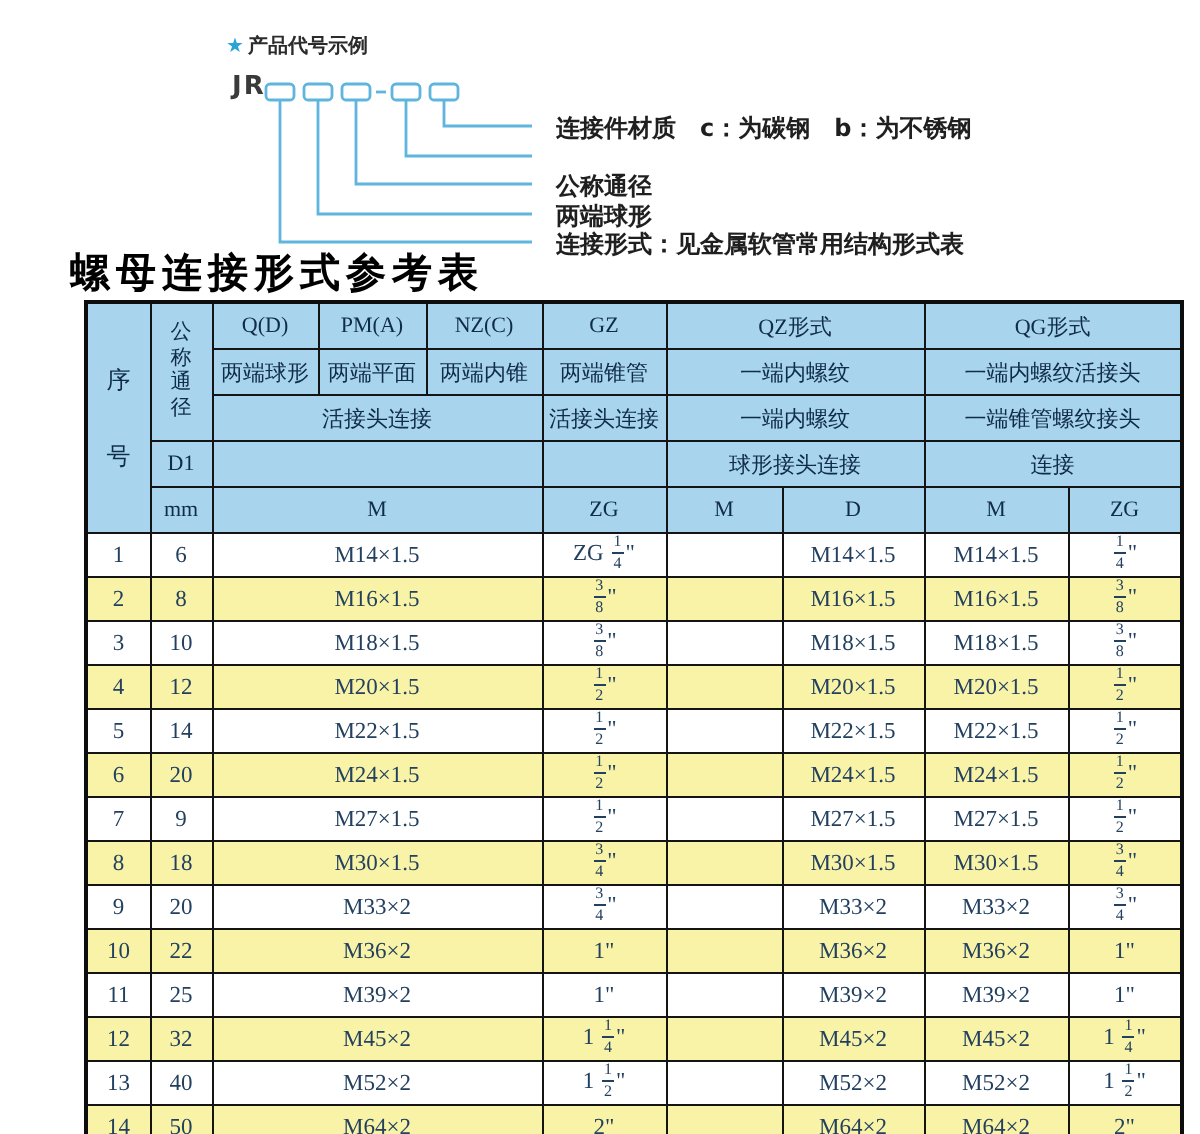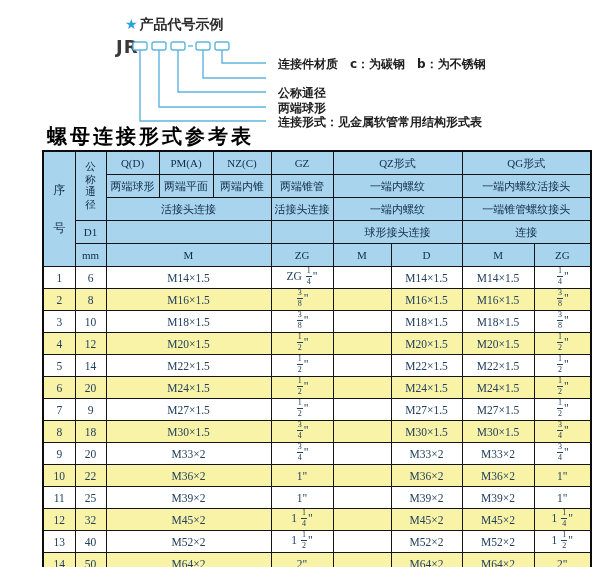--- a/index.html
+++ b/index.html
@@ -1,28 +1,28 @@
 <!DOCTYPE html>
 <html><head>
 <meta charset="utf-8">
 <style>
   html,body{margin:0;padding:0;background:#fff;}
   #page{position:relative;width:600px;height:567px;background:#ffffff;overflow:hidden;
         font-family:"DejaVu Sans","Liberation Sans",sans-serif;color:#222;}
 
   
   #diagram-svg{position:absolute;left:0;top:0;pointer-events:none;}
-  .diag-head{position:absolute;left:125px;top:16px;font-size:14px;font-weight:bold;color:#2b2b2b;}
+  .diag-head{position:absolute;left:113px;top:16px;font-size:10px;font-weight:bold;color:#2b2b2b;}
   .diag-head .star{color:#2aa3d8;margin-right:2px;}
-  .jr-label{position:absolute;left:116px;top:36px;font-size:18px;font-weight:bold;color:#3a3a3a;letter-spacing:1px;}
+  .jr-label{position:absolute;left:116px;top:36px;font-size:13px;font-weight:bold;color:#3a3a3a;letter-spacing:1px;}
   .diag-label{position:absolute;left:278px;height:14px;font-size:12px;font-weight:bold;color:#1f1f1f;white-space:nowrap;}
 
   
   .tbl-title{position:absolute;left:35px;top:123px;font-size:20px;font-weight:bold;color:#000;
-             font-family:"DejaVu Serif","Liberation Serif",serif;letter-spacing:3px;margin-left:12px;}
+             font-family:"DejaVu Serif","Liberation Serif",serif;letter-spacing:3px;}
 
   
   table.ref{position:absolute;left:42px;top:150px;width:548px;border-collapse:collapse;table-layout:fixed;
             font-family:"Liberation Serif","DejaVu Serif",serif;border:2px solid #0d0d0d;}
   table.ref th, table.ref td{border:1px solid #141414;text-align:center;vertical-align:middle;
             padding:0;overflow:hidden;}
   table.ref th{background:#a9d4ee;color:#0f2c4a;font-weight:normal;font-size:11px;height:22px;}
   table.ref td{color:#23405f;font-size:11.5px;height:21px;background:#ffffff;}
   table.ref tr.alt td{background:#f8f3a6;}
 

